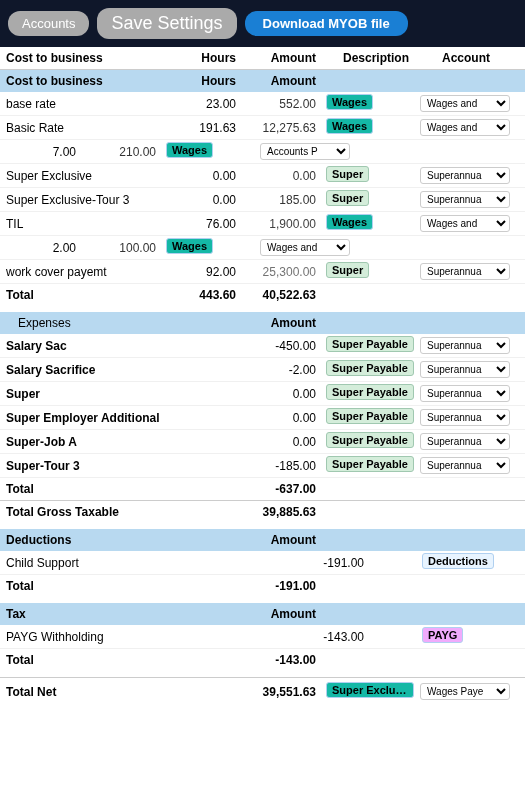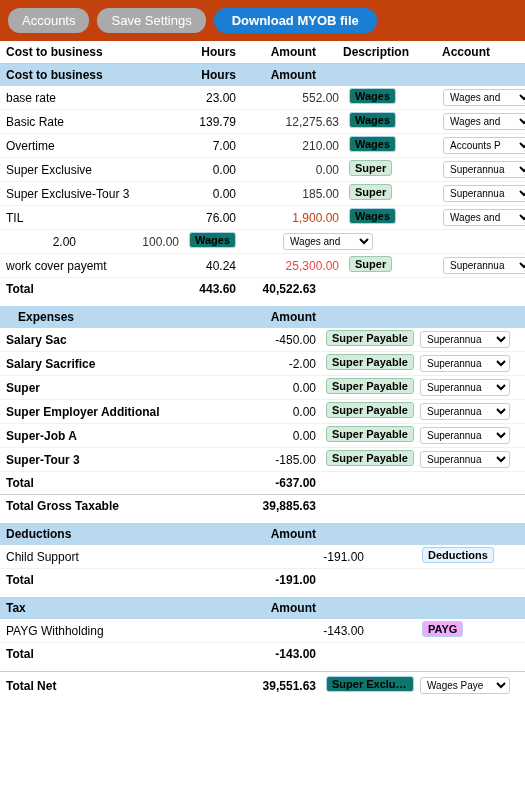--- a/index.html
+++ b/index.html
@@ -7,38 +7,38 @@
       font-family: Arial, sans-serif;
       font-size: 12px;
       background: #fff;
       width: 525px;
     }
     .top-bar {
       display: flex;
       align-items: center;
       gap: 8px;
       padding: 8px 8px;
-      background: #c2410c;
+      background: #0f172a;
     }
     .btn-accounts {
       background: #aaa;
       color: #fff;
       border: none;
       border-radius: 12px;
       padding: 5px 14px;
       font-size: 13px;
       cursor: pointer;
     }
     .btn-save {
       background: #aaa;
       color: #fff;
       border: none;
       border-radius: 12px;
       padding: 5px 14px;
-      font-size: 13px;
+      font-size: 18px;
       cursor: pointer;
     }
     .btn-download {
       background: #1a7fd4;
       color: #fff;
       border: none;
       border-radius: 12px;
       padding: 5px 18px;
       font-size: 13px;
       cursor: pointer;
@@ -69,26 +69,26 @@
     .sh-amount { flex: 0 0 80px; text-align: right; }
 
     .data-row {
       display: flex;
       align-items: center;
       padding: 2px 6px;
       border-bottom: 1px solid #f0f0f0;
     }
     .dr-label { flex: 0 0 160px; }
     .dr-hours { flex: 0 0 70px; text-align: right; }
-    .dr-amount { flex: 0 0 80px; text-align: right; margin-left: 23px; }
+    .dr-amount { flex: 0 0 80px; text-align: right; }
     .dr-desc { flex: 0 0 90px; margin-left: 10px; }
     .dr-account { flex: 0 0 95px; margin-left: 4px; }
 
     .desc-badge {
-      background: #0f766e;
+      background: #14b8a6;
       border: 1px solid #b0d0f0;
       border-radius: 3px;
       padding: 1px 5px;
       font-size: 11px;
       font-weight: bold;
       white-space: nowrap;
       overflow: hidden;
       text-overflow: ellipsis;
       max-width: 88px;
       display: inline-block;
@@ -179,29 +179,28 @@
     <div class="dr-label">base rate</div>
     <div class="dr-hours">23.00</div>
     <div class="dr-amount" style="color:#333">552.00</div>
     <div class="dr-desc">
       <span class="desc-badge">Wages</span>
     </div>
     <div class="dr-account"><select class="account-select"><option value="Wages and Salaries">Wages and </option><option value="Accounts Payable">Accounts P</option><option value="Superannuation">Superannua</option><option value="PAYG Withholding">PAYG Withh</option><option value="Wages Payee">Wages Paye</option></select></div>
   </div>
     <div class="data-row">
     <div class="dr-label">Basic Rate</div>
-    <div class="dr-hours">139.79</div>
+    <div class="dr-hours">191.63</div>
     <div class="dr-amount" style="color:#333">12,275.63</div>
     <div class="dr-desc">
       <span class="desc-badge">Wages</span>
     </div>
     <div class="dr-account"><select class="account-select"><option value="Wages and Salaries">Wages and </option><option value="Accounts Payable">Accounts P</option><option value="Superannuation">Superannua</option><option value="PAYG Withholding">PAYG Withh</option><option value="Wages Payee">Wages Paye</option></select></div>
   </div>
     <div class="data-row">
-    <div class="dr-label">Overtime</div>
     <div class="dr-hours">7.00</div>
     <div class="dr-amount" style="color:#333">210.00</div>
     <div class="dr-desc">
       <span class="desc-badge">Wages</span>
     </div>
     <div class="dr-account"><select class="account-select"><option value="Wages and Salaries">Wages and </option><option value="Accounts Payable" selected="">Accounts P</option><option value="Superannuation">Superannua</option><option value="PAYG Withholding">PAYG Withh</option><option value="Wages Payee">Wages Paye</option></select></div>
   </div>
     <div class="data-row">
     <div class="dr-label">Super Exclusive</div>
     <div class="dr-hours">0.00</div>
@@ -216,55 +215,55 @@
     <div class="dr-hours">0.00</div>
     <div class="dr-amount" style="color:#333">185.00</div>
     <div class="dr-desc">
       <span class="desc-badge super">Super</span>
     </div>
     <div class="dr-account"><select class="account-select"><option value="Wages and Salaries">Wages and </option><option value="Accounts Payable">Accounts P</option><option value="Superannuation" selected="">Superannua</option><option value="PAYG Withholding">PAYG Withh</option><option value="Wages Payee">Wages Paye</option></select></div>
   </div>
     <div class="data-row">
     <div class="dr-label">TIL</div>
     <div class="dr-hours">76.00</div>
-    <div class="dr-amount" style="color:#c2410c">1,900.00</div>
+    <div class="dr-amount" style="color:#404040">1,900.00</div>
     <div class="dr-desc">
       <span class="desc-badge">Wages</span>
     </div>
     <div class="dr-account"><select class="account-select"><option value="Wages and Salaries">Wages and </option><option value="Accounts Payable">Accounts P</option><option value="Superannuation">Superannua</option><option value="PAYG Withholding">PAYG Withh</option><option value="Wages Payee">Wages Paye</option></select></div>
   </div>
     <div class="data-row">
     <div class="dr-hours">2.00</div>
     <div class="dr-amount" style="color:#333">100.00</div>
     <div class="dr-desc">
       <span class="desc-badge">Wages</span>
     </div>
     <div class="dr-account"><select class="account-select"><option value="Wages and Salaries">Wages and </option><option value="Accounts Payable">Accounts P</option><option value="Superannuation">Superannua</option><option value="PAYG Withholding">PAYG Withh</option><option value="Wages Payee">Wages Paye</option></select></div>
   </div>
     <div class="data-row">
     <div class="dr-label">work cover payemt</div>
-    <div class="dr-hours">40.24</div>
-    <div class="dr-amount" style="color:#ef4444">25,300.00</div>
+    <div class="dr-hours">92.00</div>
+    <div class="dr-amount" style="color:#737373">25,300.00</div>
     <div class="dr-desc">
       <span class="desc-badge super">Super</span>
     </div>
     <div class="dr-account"><select class="account-select"><option value="Wages and Salaries">Wages and </option><option value="Accounts Payable">Accounts P</option><option value="Superannuation" selected="">Superannua</option><option value="PAYG Withholding">PAYG Withh</option><option value="Wages Payee">Wages Paye</option></select></div>
   </div>
   </div>
 
 <div class="total-row">
   <div class="tr-label">Total</div>
   <div class="tr-hours">443.60</div>
   <div class="tr-amount">40,522.63</div>
 </div>
 
 <div class="spacer"></div>
 
 <div class="section-header section-expenses">
-  <div style="flex:0 0 230px; font-weight:bold;padding-left:12px;">Expenses</div>
+  <div style="flex:0 0 230px; font-weight:normal;padding-left:12px;">Expenses</div>
   <div style="flex:0 0 80px; text-align:right; font-weight:bold;">Amount</div>
 </div>
 
 <div id="exp-rows">
     <div class="exp-row">
     <div class="er-label">Salary Sac</div>
     <div class="er-amount">-450.00</div>
     <div class="er-desc">
       <span class="desc-badge super">Super Payable</span>
     </div>

